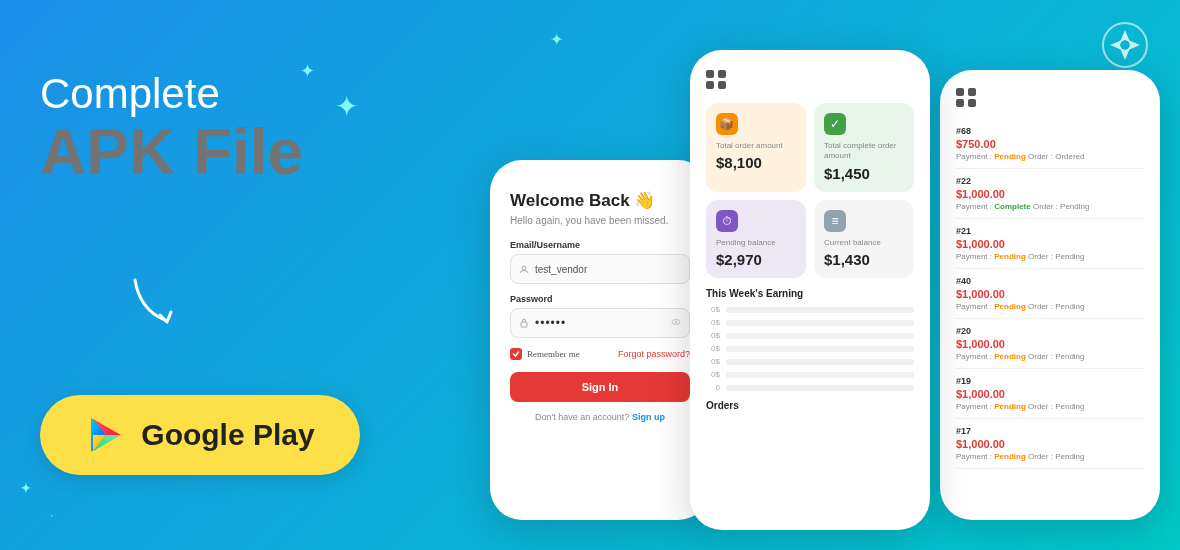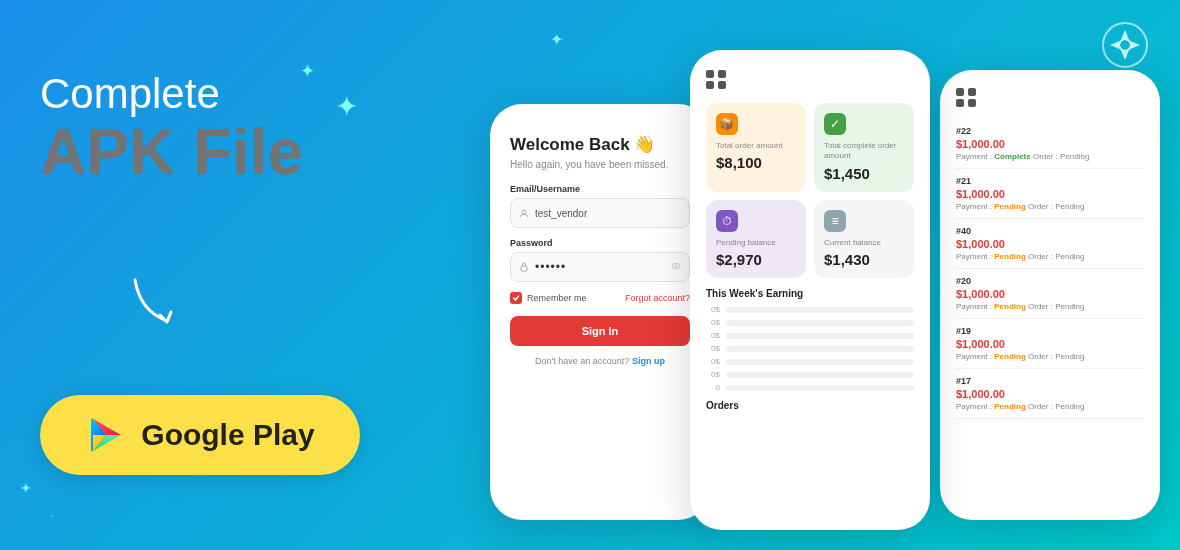--- a/index.html
+++ b/index.html
@@ -98,21 +98,21 @@
       background: #fff;
       border-radius: 32px;
       box-shadow: 0 10px 40px rgba(0,0,0,0.18);
       overflow: hidden;
       position: absolute;
     }
 
     
     .phone-login {
       width: 220px;
-      height: 416px;
+      height: 360px;
       bottom: 30px;
       left: 70px;
       z-index: 2;
       border: 2px solid rgba(255,255,255,0.8);
       margin-top: 28px;
     }
     .phone-login-inner {
       padding: 28px 18px 18px;
     }
     .login-title {
@@ -150,20 +150,21 @@
     .remember-row {
       display: flex;
       align-items: center;
       justify-content: space-between;
       margin-bottom: 12px;
     }
     .remember-left {
       display: flex;
       align-items: center;
       gap: 5px;
+      font-family: Liberation Serif, serif;
     }
     .checkbox-icon {
       width: 12px;
       height: 12px;
       background: #e53935;
       border-radius: 3px;
       display: flex;
       align-items: center;
       justify-content: center;
     }
@@ -458,21 +459,21 @@
 
       <div class="remember-row">
         <div class="remember-left">
           <div class="checkbox-icon">
             <svg width="8" height="8" viewBox="0 0 8 8">
               <path d="M1.5 4 L3.5 6 L6.5 2" stroke="white" stroke-width="1.5" fill="none" stroke-linecap="round"></path>
             </svg>
           </div>
           <span class="remember-text">Remember me</span>
         </div>
-        <span class="forgot-text">Forgot account?</span>
+        <span class="forgot-text">Forgot password?</span>
       </div>
 
       <div class="signin-btn">
         <span>Sign In</span>
       </div>
 
       <div class="signup-row">
         <span>Don't have an account?</span>
         <span class="signup-link">Sign up</span>
       </div>
@@ -559,20 +560,25 @@
       <div class="orders-header">
         <div class="grid-icon">
           <div class="grid-dot"></div>
           <div class="grid-dot"></div>
           <div class="grid-dot"></div>
           <div class="grid-dot"></div>
         </div>
       </div>
 
       <div class="order-item">
+        <div class="order-id">#68</div>
+        <div class="order-amount red">$750.00</div>
+        <div class="order-status">Payment : <span class="status-pending">Pending</span> Order : Ordered</div>
+      </div>
+      <div class="order-item">
         <div class="order-id">#22</div>
         <div class="order-amount red">$1,000.00</div>
         <div class="order-status">Payment : <span class="status-complete">Complete</span> Order : Pending</div>
       </div>
       <div class="order-item">
         <div class="order-id">#21</div>
         <div class="order-amount red">$1,000.00</div>
         <div class="order-status">Payment : <span class="status-pending">Pending</span> Order : Pending</div>
       </div>
       <div class="order-item">

